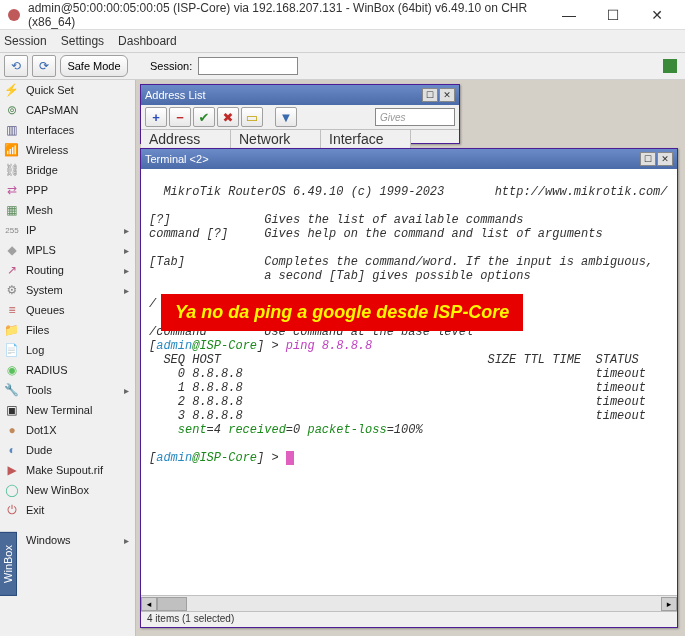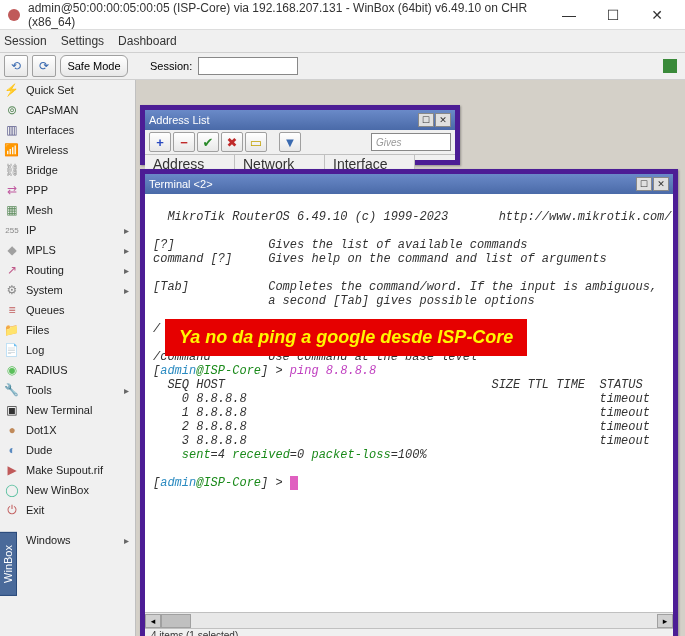--- a/index.html
+++ b/index.html
@@ -24,21 +24,21 @@
   
   .sidebar { width: 136px; background: #f0f0f0; border-right: 1px solid #c0c0c0; overflow-y: auto; position: relative; }
   .side-item { height: 20px; display: flex; align-items: center; padding: 0 4px; gap: 6px; font-size: 11px; color: #222; cursor: pointer; }
   .side-icon { width: 16px; height: 16px; display: flex; align-items: center; justify-content: center; font-size: 12px; }
   .side-arrow { margin-left: auto; color: #666; font-size: 10px; padding-right: 2px; }
   
   .vtab { position: absolute; left: -1px; bottom: 40px; writing-mode: vertical-lr; transform: rotate(180deg); background: #4a6a9a; color: #fff; padding: 12px 2px; font-size: 11px; border: 1px solid #2a4a7a; }
   
   .workspace { flex: 1; background: #d4d0c8; position: relative; }
   
-  .inner-window { position: absolute; background: #f0f0f0; border: 5px solid #4c1d95; box-shadow: 1px 1px 2px rgba(0,0,0,0.3); margin-top: 21px; }
+  .inner-window { position: absolute; background: #f0f0f0; border: 1px solid #4c1d95; box-shadow: 1px 1px 2px rgba(0,0,0,0.3); }
   .inner-title { height: 20px; background: linear-gradient(#6a8ac8,#4a6aa8); color: #fff; display: flex; align-items: center; padding: 0 4px; font-size: 11px; }
   .inner-title-btns { margin-left: auto; display: flex; gap: 0; }
   .inner-title-btn { width: 16px; height: 14px; background: #e0e0e0; border: 1px solid #888; display: flex; align-items: center; justify-content: center; font-size: 9px; color: #333; margin-left: 1px; }
   
   .addr-win { top: 4px; left: 4px; width: 320px; height: 60px; }
   .addr-toolbar { display: flex; align-items: center; padding: 2px 4px; gap: 2px; }
   .addr-btn { width: 22px; height: 20px; border: 1px solid #a0a0a0; background: linear-gradient(#fff,#e8e8e8); display: flex; align-items: center; justify-content: center; font-size: 13px; border-radius: 2px; }
   .find-box { margin-left: auto; width: 80px; height: 18px; border: 1px solid #888; background: #fff; font-size: 10px; font-style: italic; color: #999; padding: 0 4px; display: flex; align-items: center; }
   .addr-headers { display: flex; border-top: 1px solid #c0c0c0; font-size: 14px; }
   .addr-col { padding: 1px 8px; border-right: 1px solid #c0c0c0; background: #f0f0f0; color: #333; }

